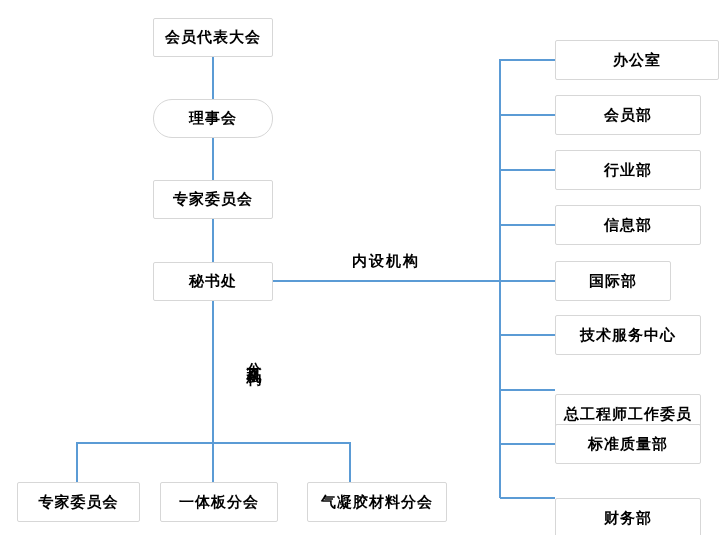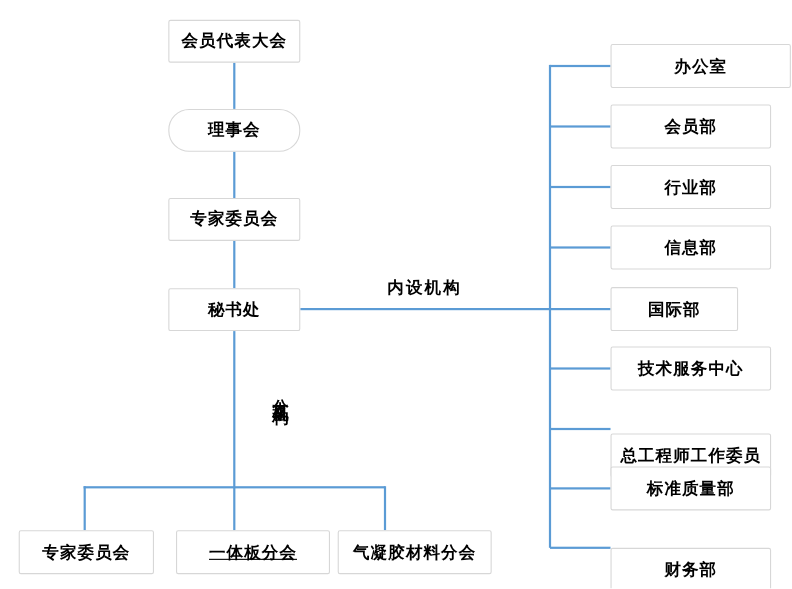--- a/index.html
+++ b/index.html
@@ -58,21 +58,21 @@
   .r2 { left: 555px; top: 150px; width: 146px; height: 40px; }
   .r3 { left: 555px; top: 205px; width: 146px; height: 40px; }
   .r4 { left: 555px; top: 261px; width: 116px; height: 40px; }
   .r5 { left: 555px; top: 315px; width: 146px; height: 40px; }
   .r6 { left: 555px; top: 370px; width: 146px; height: 40px; margin-top: 24px; }
   .r7 { left: 555px; top: 424px; width: 146px; height: 40px; }
   .r8 { left: 555px; top: 478px; width: 146px; height: 40px; margin-top: 20px; }
 
   
   .b0 { left: 17px;  top: 482px; width: 123px; height: 40px; }
-  .b1 { left: 160px; top: 482px; width: 140px; height: 40px; text-decoration: underline; }
+  .b1 { left: 160px; top: 482px; width: 118px; height: 40px; }
   .b2 { left: 307px; top: 482px; width: 140px; height: 40px; }
 
   
   .v-m0 { left: 212px; top: 57px;  height: 42px; }
   .v-m1 { left: 212px; top: 138px; height: 42px; }
   .v-m2 { left: 212px; top: 219px; height: 43px; }
   .v-m3 { left: 212px; top: 301px; height: 181px; }
 
   .h-main  { left: 273px; top: 280px; width: 282px; }
   .v-trunk { left: 499px; top: 59px;  height: 439px; }

